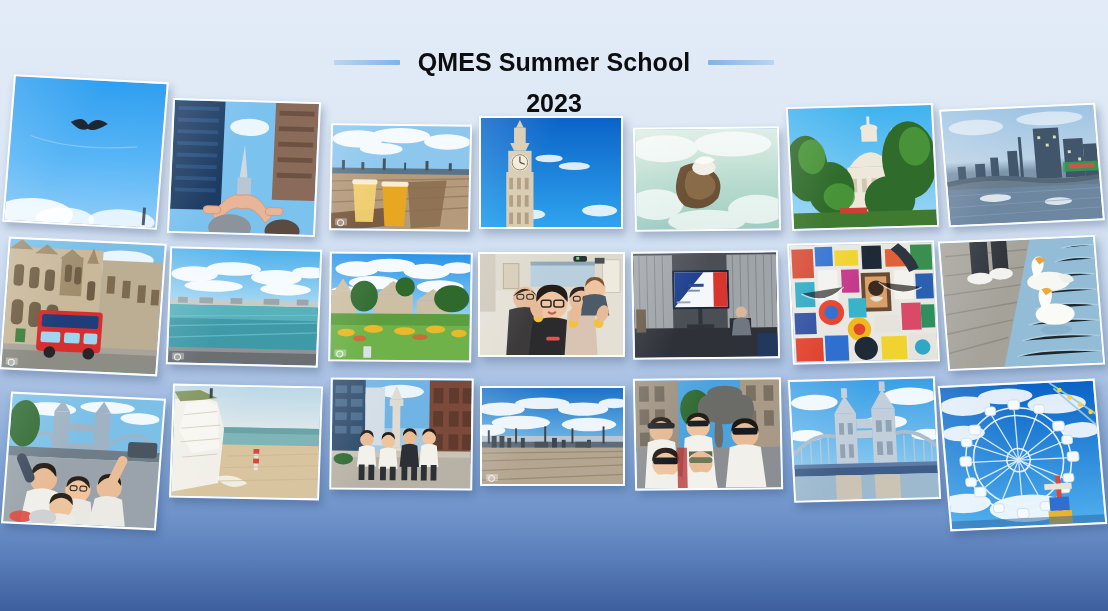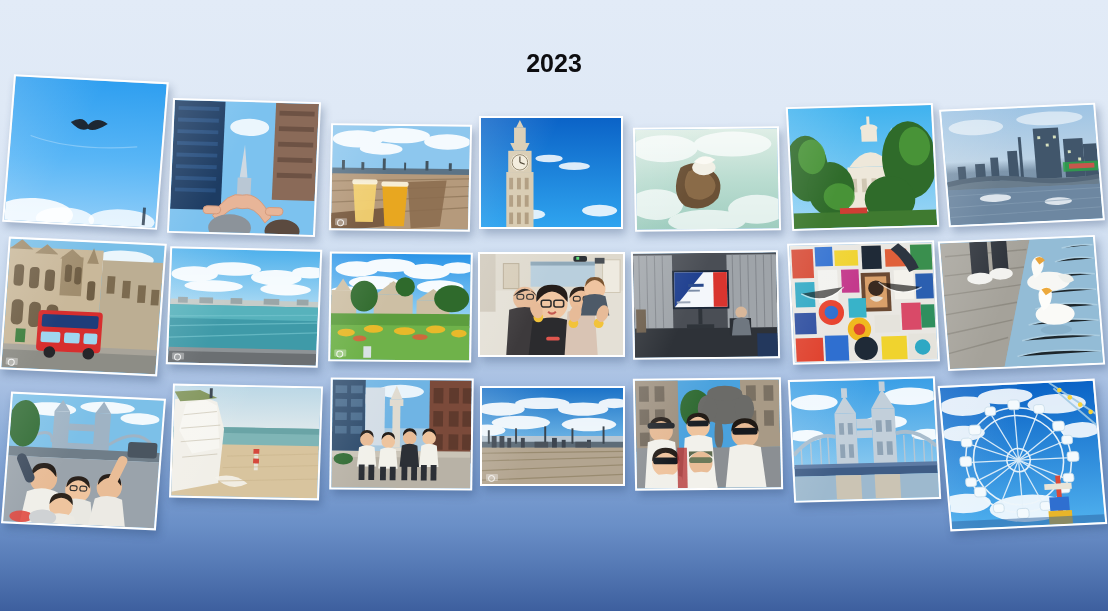--- a/index.html
+++ b/index.html
@@ -62,21 +62,21 @@
     color: #0d0d10;
     letter-spacing: 0.1px;
     line-height: 1.12;
     white-space: nowrap;
   }
   .title-year {
     font-size: 25px;
     font-weight: bold;
     color: #0d0d10;
     line-height: 1.15;
-    margin-top: 1px;
+    margin-top: 13px;
     text-align: center;
   }
 
   
   .wall {
     position: absolute;
     inset: 0;
     z-index: 10;
   }
 
@@ -130,20 +130,25 @@
     border-radius: 50%;
     border: 1px solid rgba(255,255,255,0.85);
   }
 </style>
 </head>
 <body>
 
 <div id="slide">
 
   <div class="title-block">
+    <div class="title-row">
+      <span class="title-rule left"></span>
+      <span class="title-text">QMES Summer School</span>
+      <span class="title-rule right"></span>
+    </div>
     <div class="title-year">2023</div>
   </div>
 
   <div class="wall">
 
     <div class="photo" style="left:8px; top:78px; width:155px; height:148px; transform: rotate(4.6deg) skewY(-1.6deg);">
       <div class="img">
         <svg viewBox="0 0 155 148" preserveAspectRatio="none">
           <defs>
               <linearGradient id="g_r1c1" x1="0" y1="0" x2="0" y2="1">

